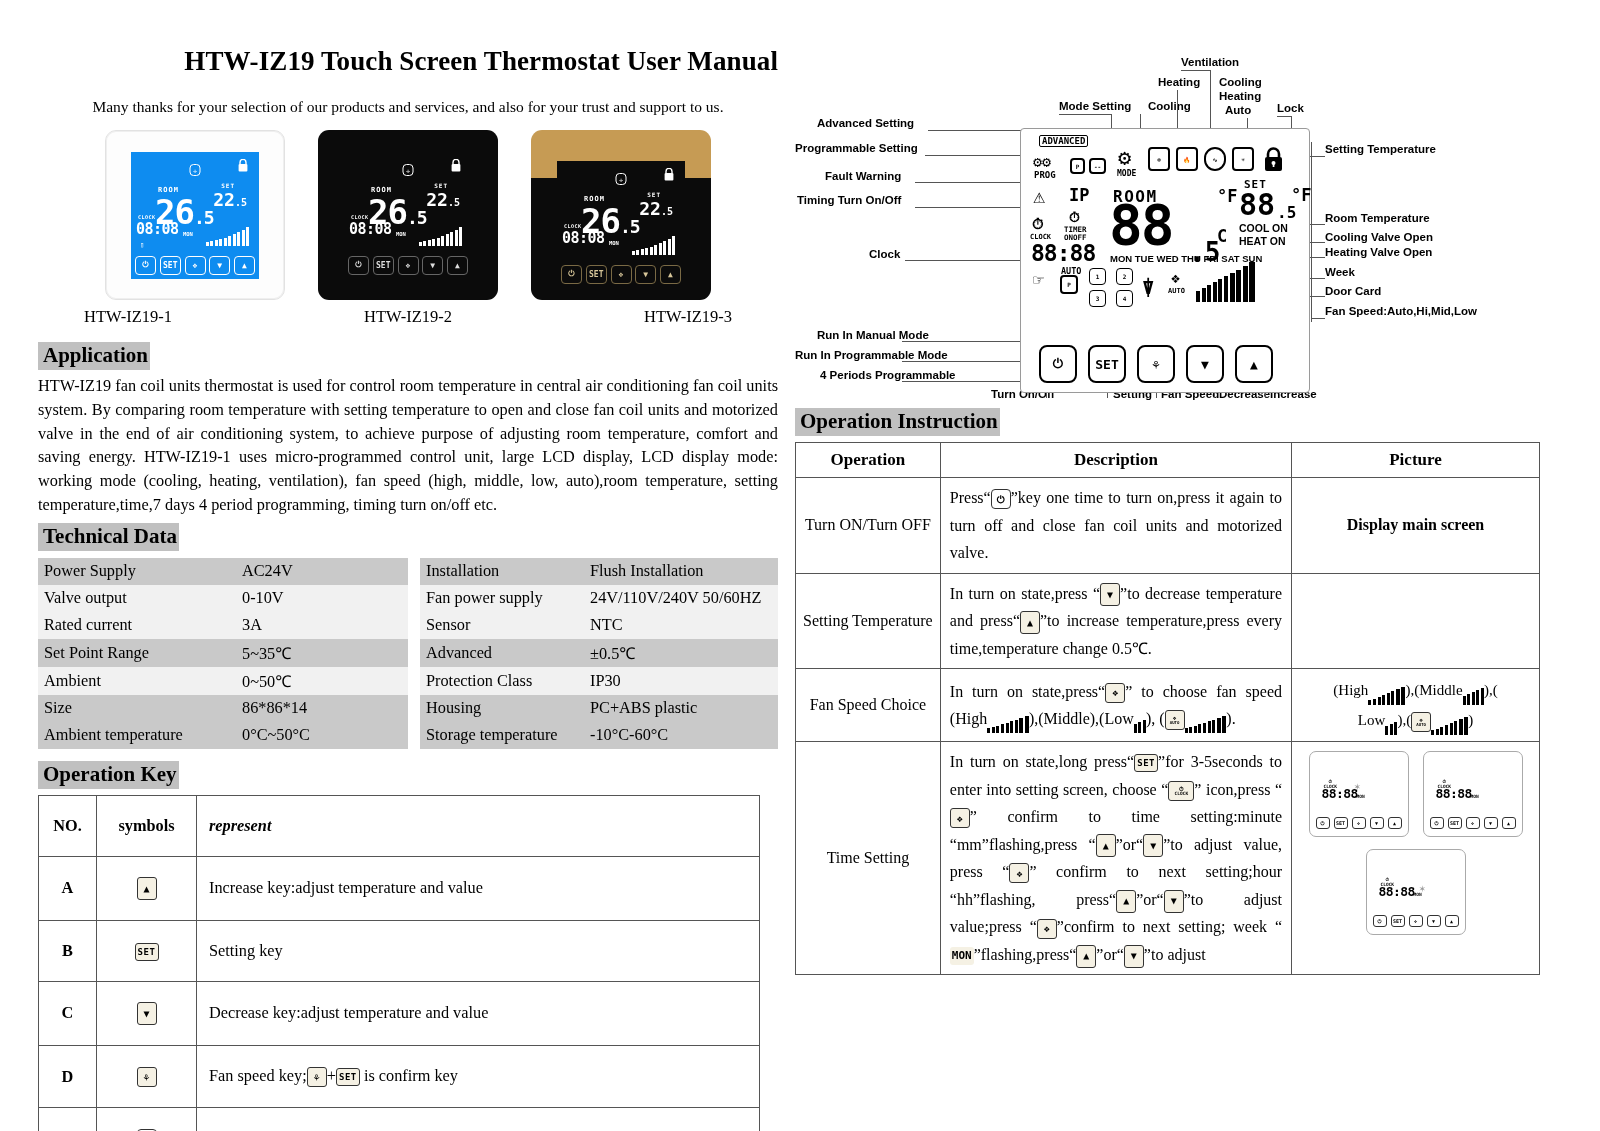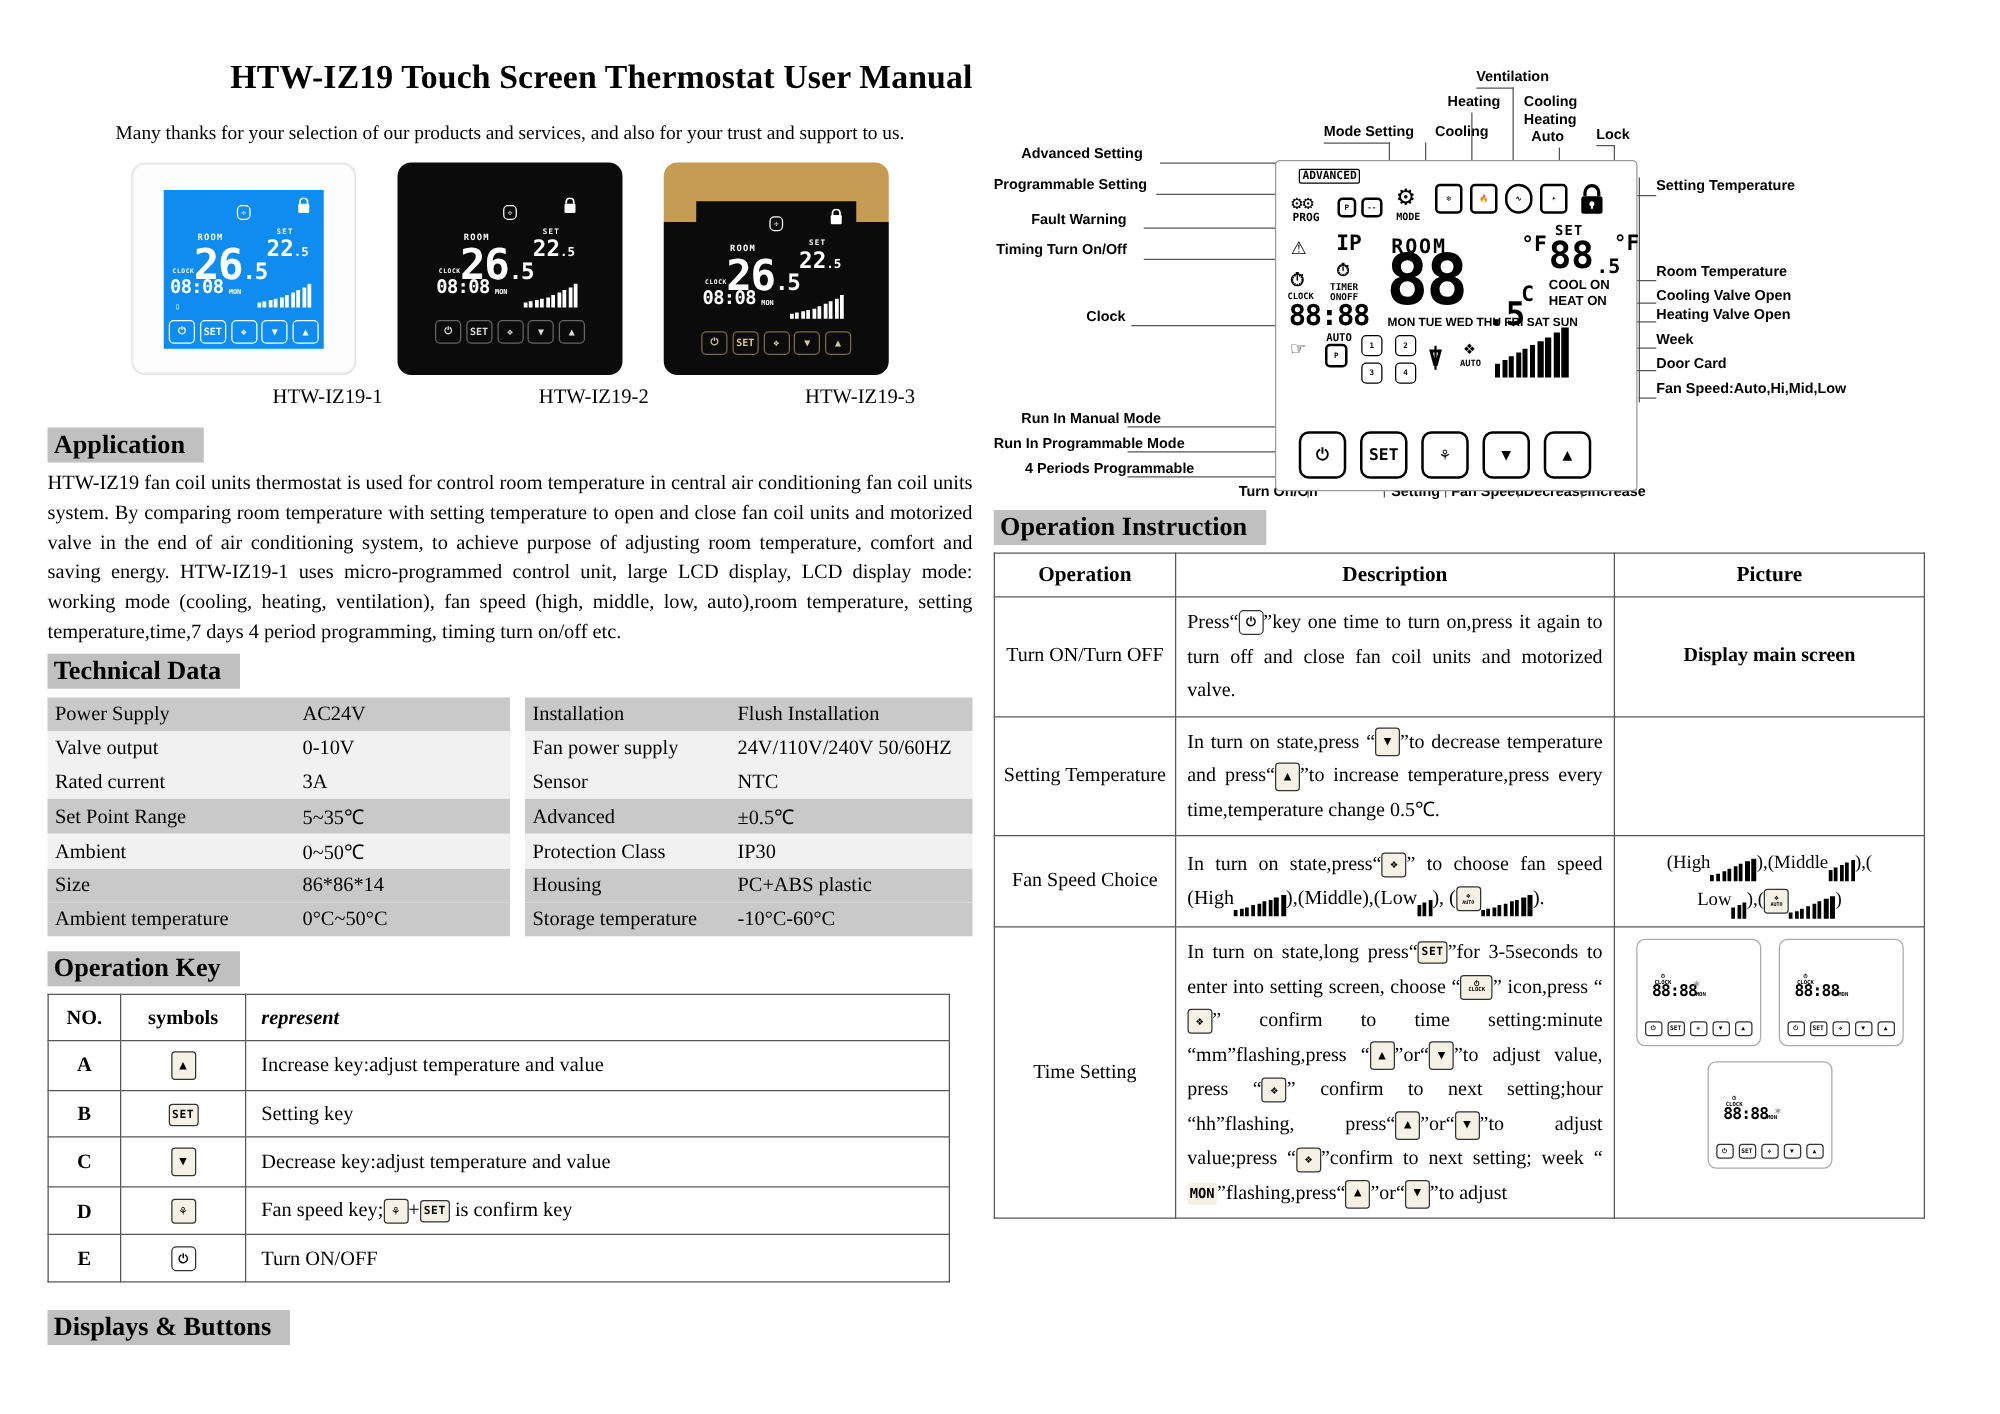--- a/index.html
+++ b/index.html
@@ -37,21 +37,21 @@
      box-shadow:0 0 0 1px #efefef inset; }
   .device.black { background:#0b0b0b; }
   .device.gold  { background:linear-gradient(#c69b54 0 28%, #0b0b0b 28% 100%); }
 
   .lcd {
     width:128px; height:127px; position:relative;
   }
   .lcd.blue { background:#0e8cf0; }
   .lcd.dark { background:#0b0b0b; }
 
-  .model-row { display:flex; justify-content:flex-end; gap:33px; margin-top:7px; }
+  .model-row { display:flex; justify-content:space-between; gap:33px; margin-top:7px; }
   .model-label { width:180px; text-align:center; font-size:16.5px; }
 
   
   .l-mode { position:absolute; left:50%; top:7px; transform:translateX(-50%); }
   .l-lock { position:absolute; right:11px; top:6px; }
   .l-room { position:absolute; left:27px; top:34px; font-size:7px; font-weight:bold; letter-spacing:1px; font-family:"DejaVu Sans Mono", monospace;}
   .l-bigtemp { position:absolute; left:24px; top:40px; font-size:34px; font-weight:bold; font-family:"DejaVu Sans Mono", monospace; letter-spacing:-1px; }
   .l-bigtemp .dec { font-size:18px; }
   .l-set { position:absolute; right:12px; top:30px; text-align:right; font-family:"DejaVu Sans Mono", monospace; }
   .l-set .s-lab { font-size:6px; font-weight:bold; letter-spacing:1px; display:block; margin-right:12px;}
@@ -66,42 +66,42 @@
   .l-keys { position:absolute; left:4px; right:4px; bottom:4px; display:flex; justify-content:space-between; }
   .l-key {
     width:21px; height:19px; border:1px solid currentColor; border-radius:4px;
     display:flex; align-items:center; justify-content:center;
     font-size:8px; font-weight:bold; font-family:"DejaVu Sans Mono", monospace;
   }
 
   
   .sec-head {
     display:inline-block; background:#c0c0c0; color:#000;
-    font-size:21px; font-weight:bold; padding:1px 15px 2px 5px;
+    font-size:21px; font-weight:bold; padding:1px 2px 2px 5px;
     margin-top:15px;
   }
   .body-text {
     font-size:16.3px; text-align:justify; line-height:1.46;
     margin-top:4px;
   }
 
   
   table.tech { border-collapse:collapse; width:740px; margin-top:7px; font-size:16.3px; }
   table.tech td { padding:3px 6px; height:27px; vertical-align:middle; }
   table.tech tr.odd  td { background:#c9c9c9; }
   table.tech tr.even td { background:#f1f1f1; }
   table.tech td.k1 { width:170px;margin-left:48px; }
   table.tech td.v1 { width:200px; padding-left:34px; }
   table.tech td.gap { width:12px; background:#fff !important; }
   table.tech td.k2 { width:160px; }
   table.tech td.v2 { width:198px; padding-left:10px; }
 
   
   table.opkey { border-collapse:collapse; width:722px; margin-top:6px; font-size:16.3px; }
-  table.opkey th, table.opkey td { border:1px solid #555; padding:8px 6px; }
+  table.opkey th, table.opkey td { border:1px solid #555; padding:20px 6px; }
   table.opkey th { font-weight:bold; }
   table.opkey th.no, table.opkey td.no { width:58px; text-align:center; font-weight:bold; }
   table.opkey th.sym, table.opkey td.sym { width:100px; text-align:center; }
   table.opkey th.rep { text-align:left; padding-left:12px;font-style:italic; }
   table.opkey td.rep { text-align:left; padding-left:12px; }
   table.opkey td { height:32px; }
 
   
   .chip {
     display:inline-flex; align-items:center; justify-content:center;

